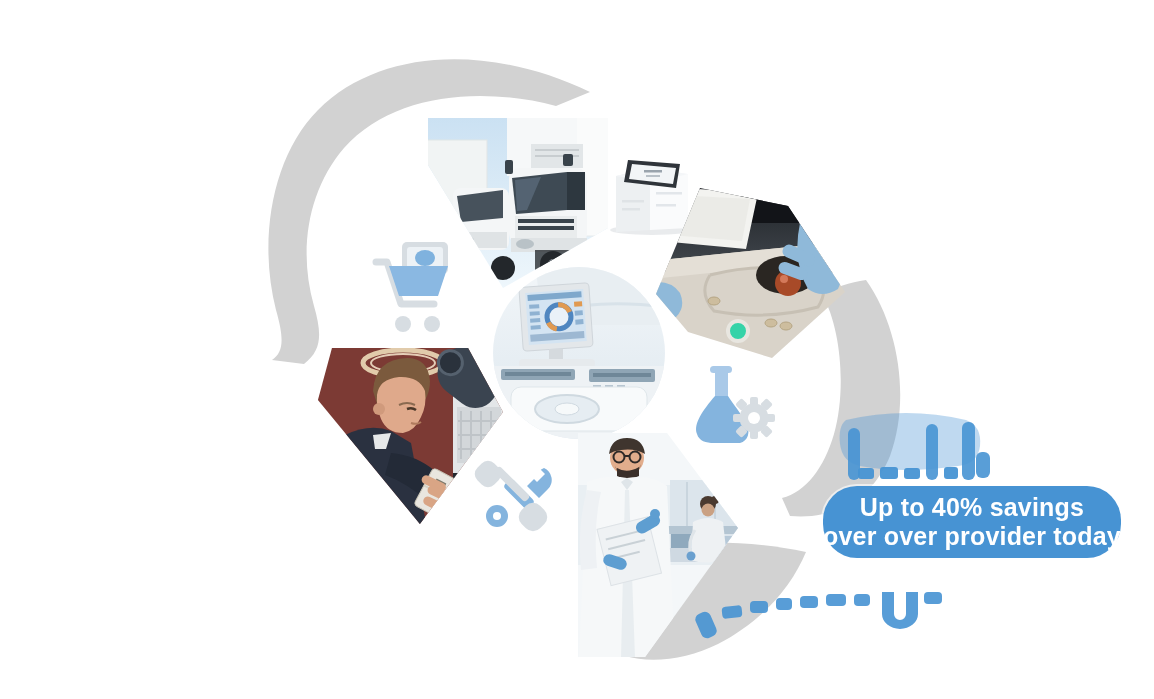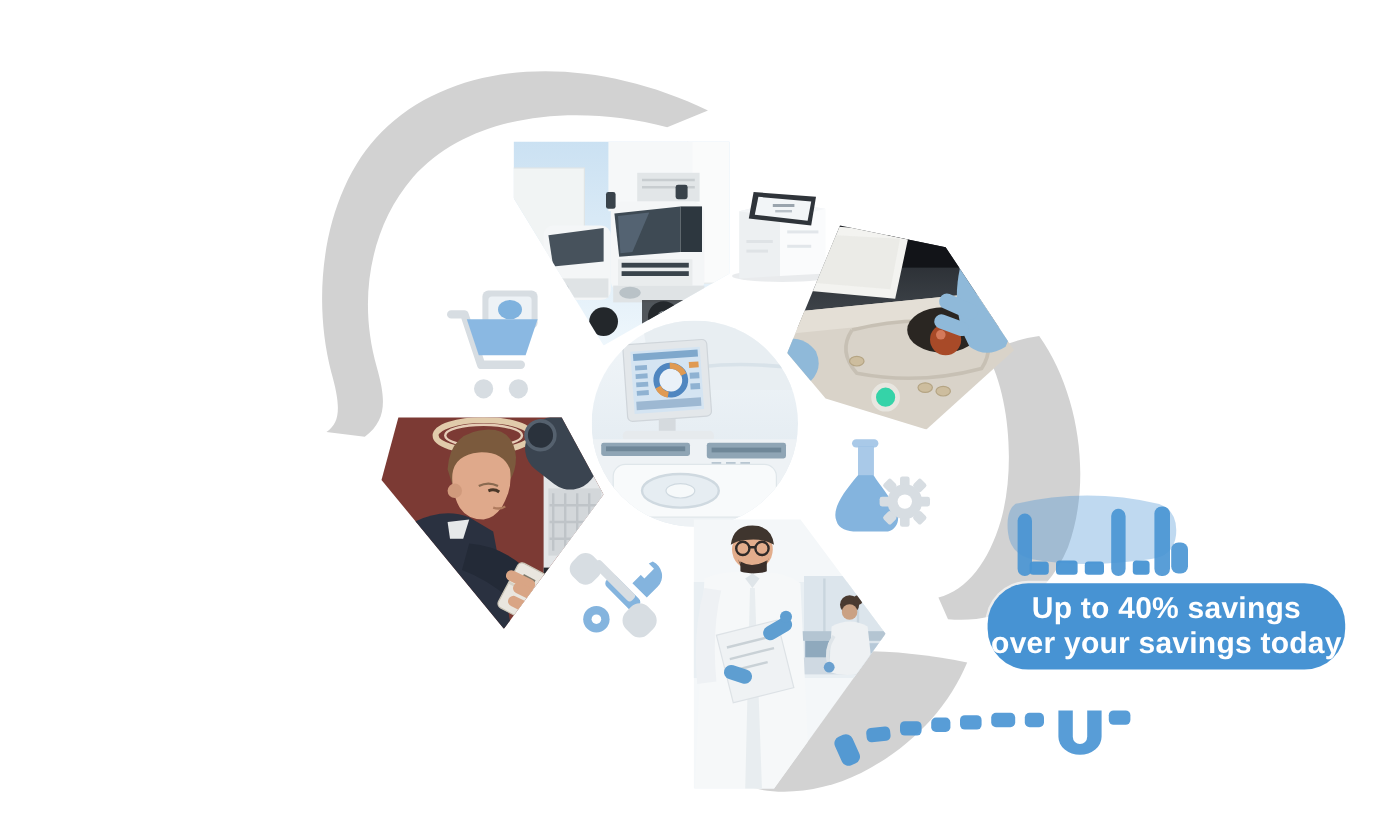--- a/index.html
+++ b/index.html
@@ -340,16 +340,16 @@
     </g>
     <g fill="#d7dde2">
       <rect x="4" y="2" width="24" height="24" rx="9" transform="rotate(45 16 14)"></rect>
       <rect x="18" y="20" width="44" height="8" rx="3" transform="rotate(45 40 24)"></rect>
       <rect x="48" y="44" width="26" height="26" rx="10" transform="rotate(45 61 57)"></rect>
     </g>
   </svg>
 
   <div id="badge">
     <div class="line">Up to 40% savings</div>
-    <div class="line">over your savings today</div>
+    <div class="line">over over provider today</div>
   </div>
 
 </div>
 
 </body></html>

